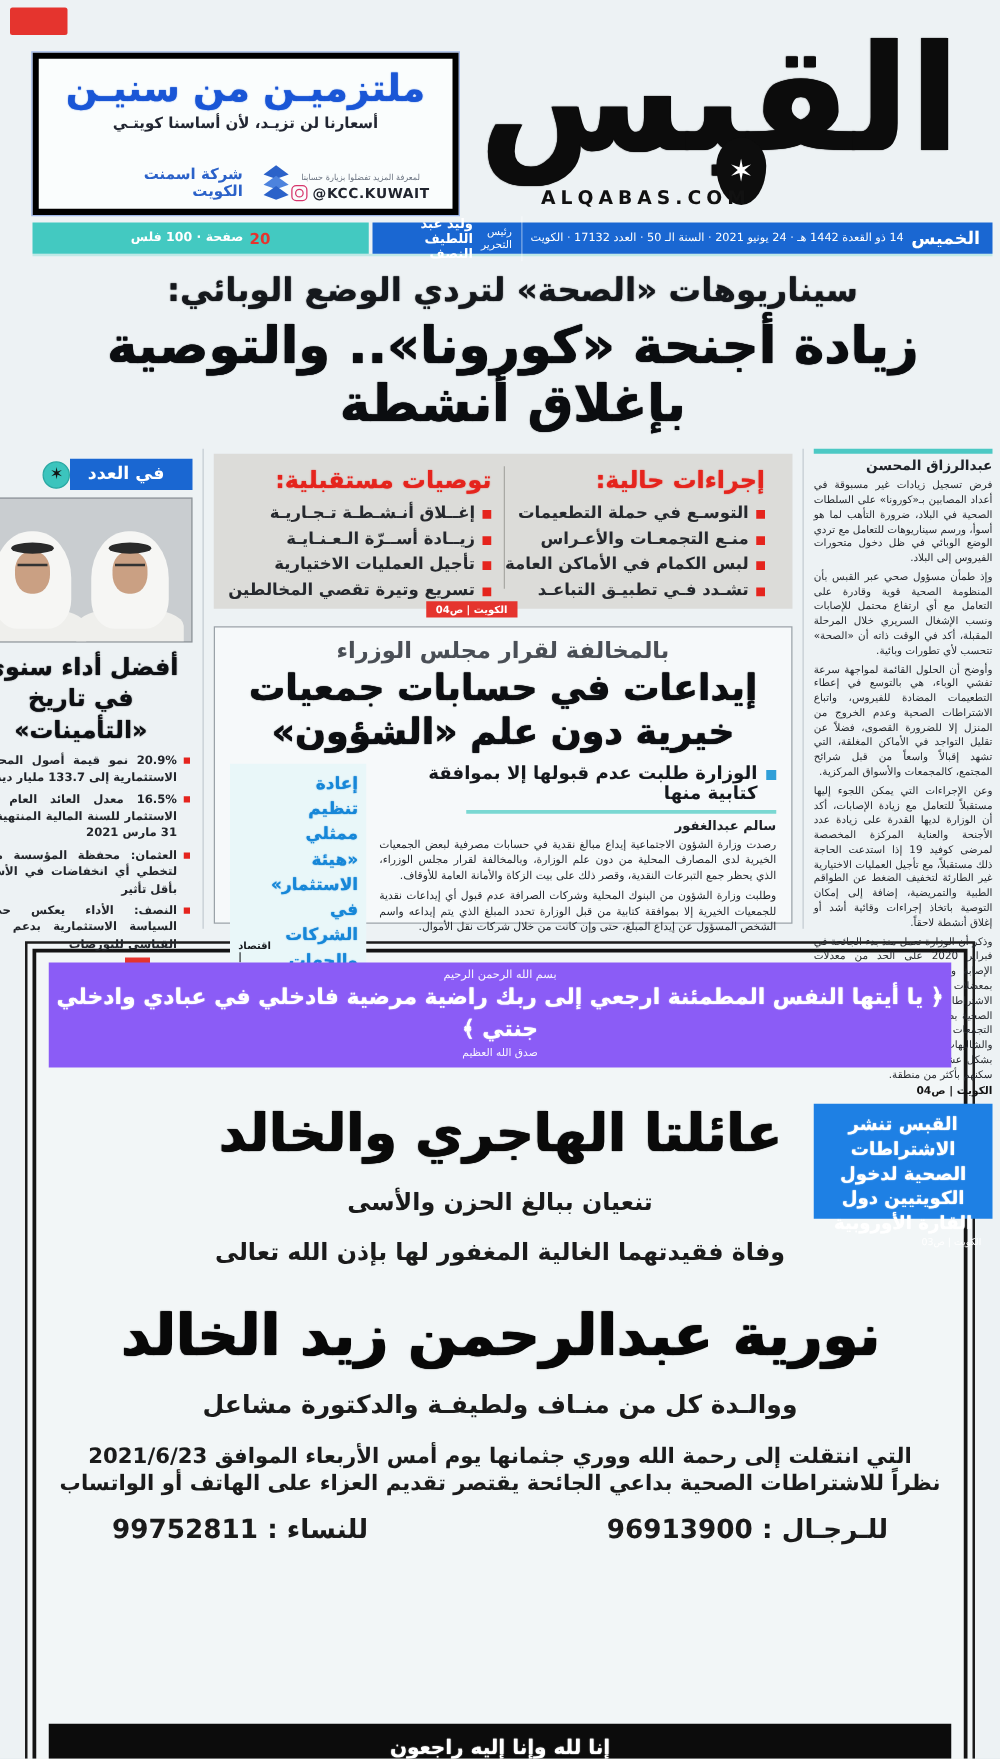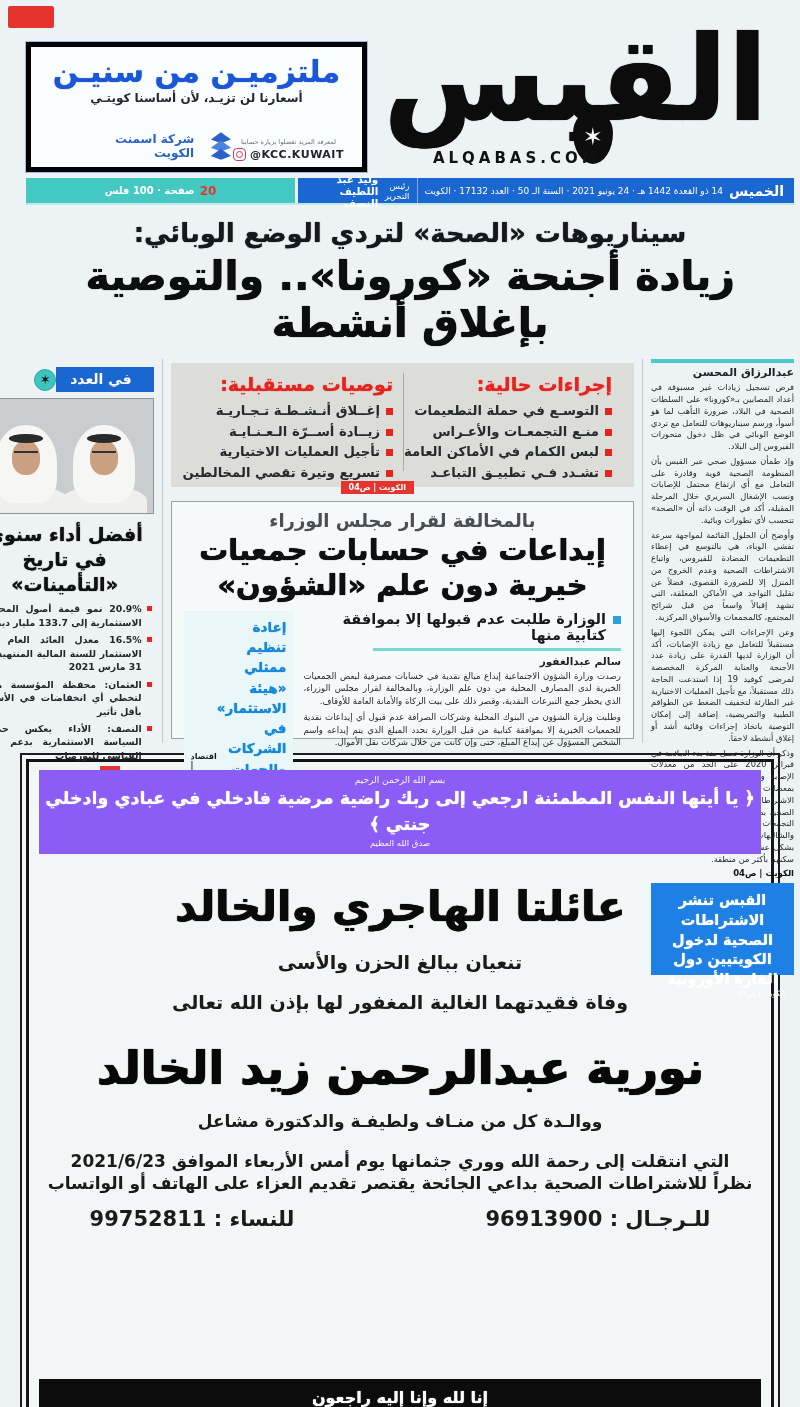--- a/index.html
+++ b/index.html
@@ -153,21 +153,21 @@
   .obit-verse { font-size:17.5px; font-weight:900; line-height:1.5; letter-spacing:.5px;
                 text-shadow:0 0 1px #fff; }
   .obit-sadaqa { font-size:8.5px; opacity:.95; }
   .obit-families { font-size:42px; font-weight:900; margin-top:28px; color:#0a0a0a;
                    text-shadow:0 0 1px #0a0a0a,1px 0 0 #0a0a0a; }
   .obit-mourn { font-size:19px; font-weight:900; margin-top:20px; }
   .obit-intro { font-size:19px; font-weight:900; margin-top:18px; }
   .obit-name { font-size:46px; font-weight:900; margin-top:28px; color:#080808;
                text-shadow:0 0 1px #080808,1.2px 0 0 #080808; letter-spacing:-1px; }
   .obit-widow { font-size:24px; font-weight:900; margin-top:18px; }
-  .obit-mother { font-size:17px; font-weight:900; margin-top:16px; }
+  .obit-mother { font-size:20px; font-weight:900; margin-top:16px; }
   .obit-burial { font-size:17px; font-weight:900; margin-top:20px; }
   .obit-cond { font-size:17px; font-weight:900; margin-top:2px; }
   .obit-phones { width:86%; display:flex; justify-content:space-between; margin-top:14px; }
   .obit-phone { font-size:21px; font-weight:900; direction:rtl; }
   .obit-footer { width:100%; background:#0c0c0c; color:#fff; text-align:center;
                  padding:9px 4px; margin-top:auto; }
   .obit-istirjaa { font-size:16px; font-weight:900; letter-spacing:1px; text-shadow:0 0 1px #fff; }
 
   
   .cement-logo { width:26px; height:30px; }

